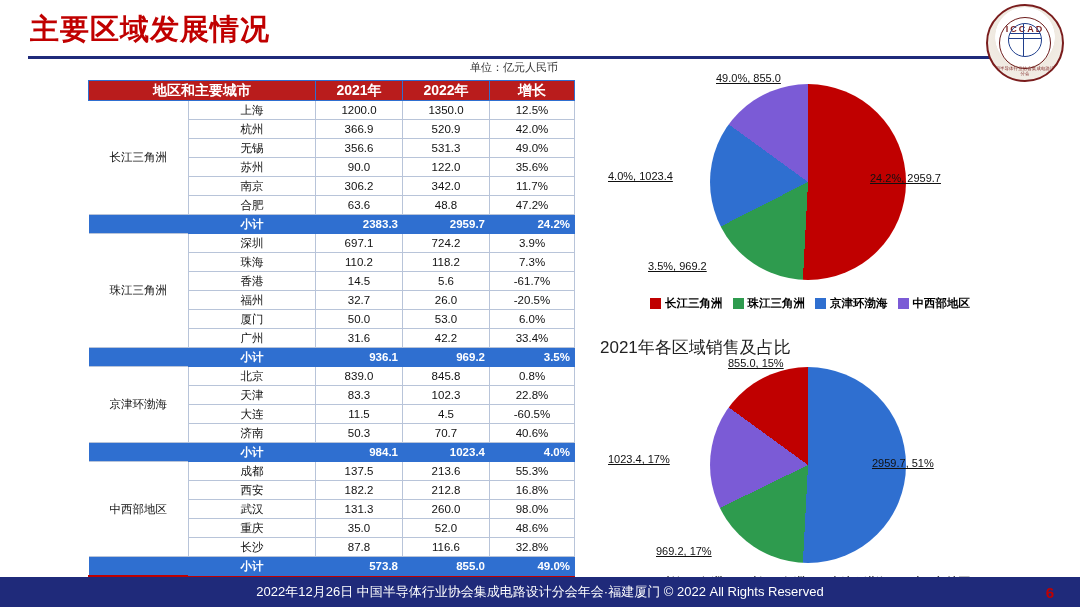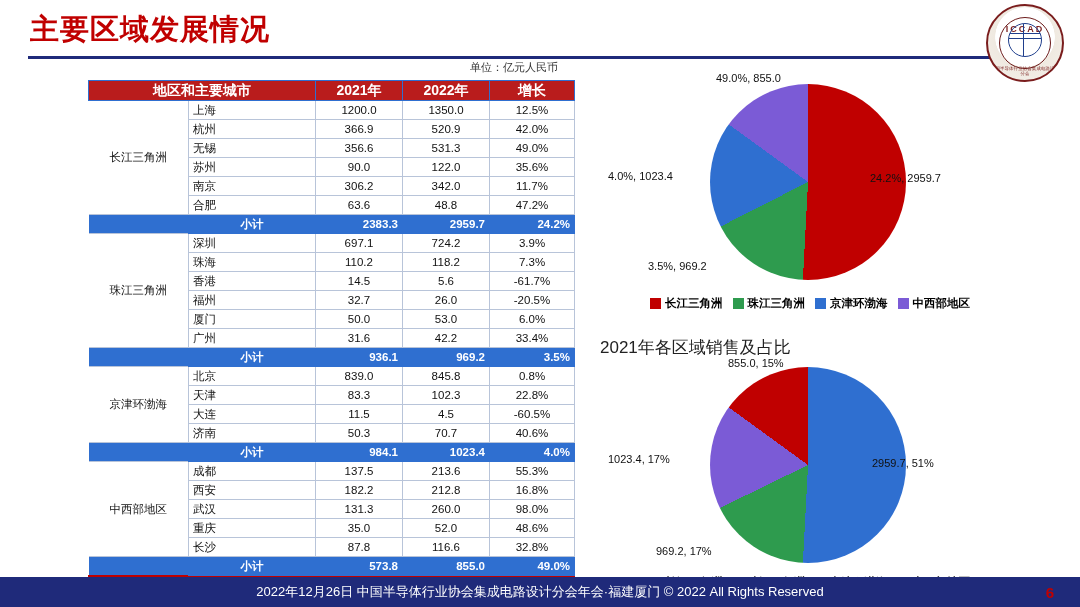--- a/index.html
+++ b/index.html
@@ -101,21 +101,21 @@
     height:20px;
     border:1px solid #2F6FD0;
   }
   td.region {
     text-align:center;
     border-left:none !important;
     border-right:1px solid #b8c4d9;
     background:#ffffff;
     font-size:11.5px;
   }
-  td.city { text-align:left; padding-right:16px; }
+  td.city { text-align:center; padding-right:16px; }
   td.num  { text-align:center; }
   tr.sub td {
     background:#2F6FD0;
     color:#fff;
     font-weight:bold;
     border:1px solid #2F6FD0;
     text-align:right;
   }
   tr.sub td.sub-label { text-align:center; }
   tr.total td {
@@ -147,20 +147,21 @@
     font-size:11.5px;
     font-weight:bold;
   }
   .legend .item { display:flex; align-items:center; gap:4px; }
   .legend .sw { width:11px; height:11px; display:inline-block; }
   .lbl {
     position:absolute;
     font-size:11px;
     color:#111;
     white-space:nowrap;
+    text-decoration:underline;
   }
   
   .footer-bar {
     position:absolute;
     left:0; bottom:0;
     width:1080px; height:30px;
     background:#1F2A7A;
     color:#ffffff;
     font-size:13px;
     display:flex;

